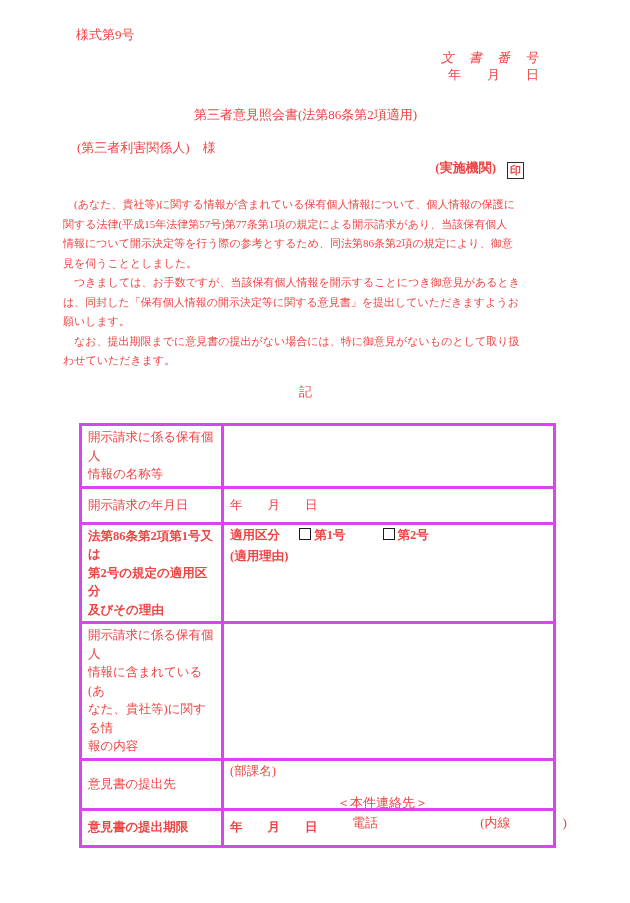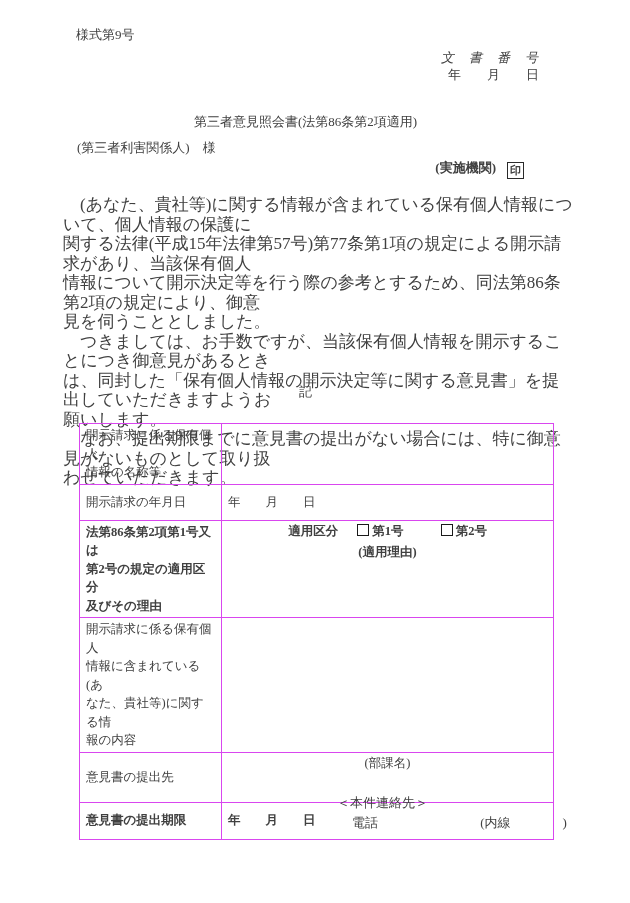--- a/index.html
+++ b/index.html
@@ -1,50 +1,50 @@
 <!DOCTYPE html>
 <html lang="ja"><head>
 <meta charset="utf-8">
 <style>
   html,body { margin:0; padding:0; background:#ffffff; }
   .page {
     position:relative;
     width:611px; height:903px;
     background:#ffffff;
-    color:#404040;
+    color:#ef4444;
     font-family:"Liberation Serif","DejaVu Serif",serif;
     font-size:13px;
     overflow:hidden;
   }
   .abs { position:absolute; }
   .form-number { left:76px; top:26px; }
   .doc-number  { right:72px; top:49px; letter-spacing:1px;font-style:italic; }
   .hdr-date    { right:72px; top:66px; }
-  .title       { left:0; right:0; top:102px; text-align:center; font-size:13px; font-weight:normal; margin:11px; }
+  .title       { left:0; right:0; top:102px; text-align:center; font-size:13px; font-weight:normal; margin:4px; }
   .addressee   { left:77px; top:139px; }
   .agency      { right:87px; top:159px;font-weight:bold; }
   .seal {
     display:inline-block;
     width:15px; height:15px;
     border:1px solid #2a2a2a;
     font-size:11px; line-height:15px; text-align:center;
     margin-left:11px; vertical-align:-2px;
   }
   .body-text { left:63px; top:195px; width:512px; }
-  .body-text p { margin:0; white-space:pre-line; font-size:17px; line-height:19.5px; }
+  .body-text p { margin:0; white-space:pre-line; font-size:11px; line-height:19.5px; }
   .ki { left:0; right:0; top:383px; text-align:center; }
 
   table.doc-table {
     position:absolute; left:79px; top:423px;
     width:474px; border-collapse:collapse; table-layout:fixed;
   }
-  .doc-table td { border:1px solid #d946ef; padding:2px 6px; font-size:12.5px; }
+  .doc-table td { border:3px solid #d946ef; padding:2px 6px; font-size:12.5px; }
   .label-cell { white-space:pre-line; line-height:18.5px; vertical-align:middle; }
   .value-cell { vertical-align:middle; }
-  .value-top  { vertical-align:top; padding-top:5px;text-align:center; }
+  .value-top  { vertical-align:top; padding-top:5px; }
   .date-cell  { padding-left:48px; }
   .r1 { height:49px; } .r2 { height:36px; } .r3 { height:79px;font-weight:bold; }
   .r4 { height:79px; } .r5 { height:50px; } .r6 { height:37px;font-weight:bold; }
   .opt1 { margin-left:16px; }
   .opt2 { margin-left:34px; }
   .checkbox {
     display:inline-block; width:10px; height:10px;
     border:1px solid #1a1a1a; margin-right:3px; vertical-align:-1px;
   }
   .reason-line { margin-top:4px; }

